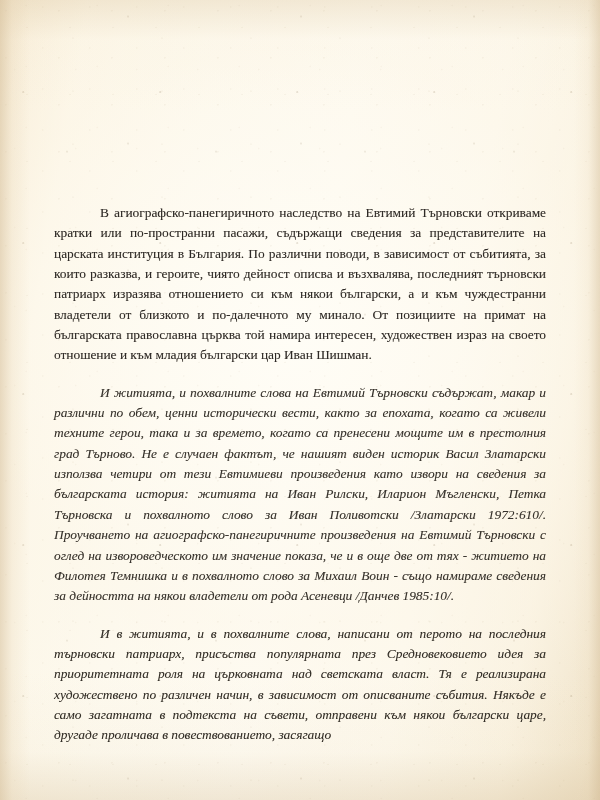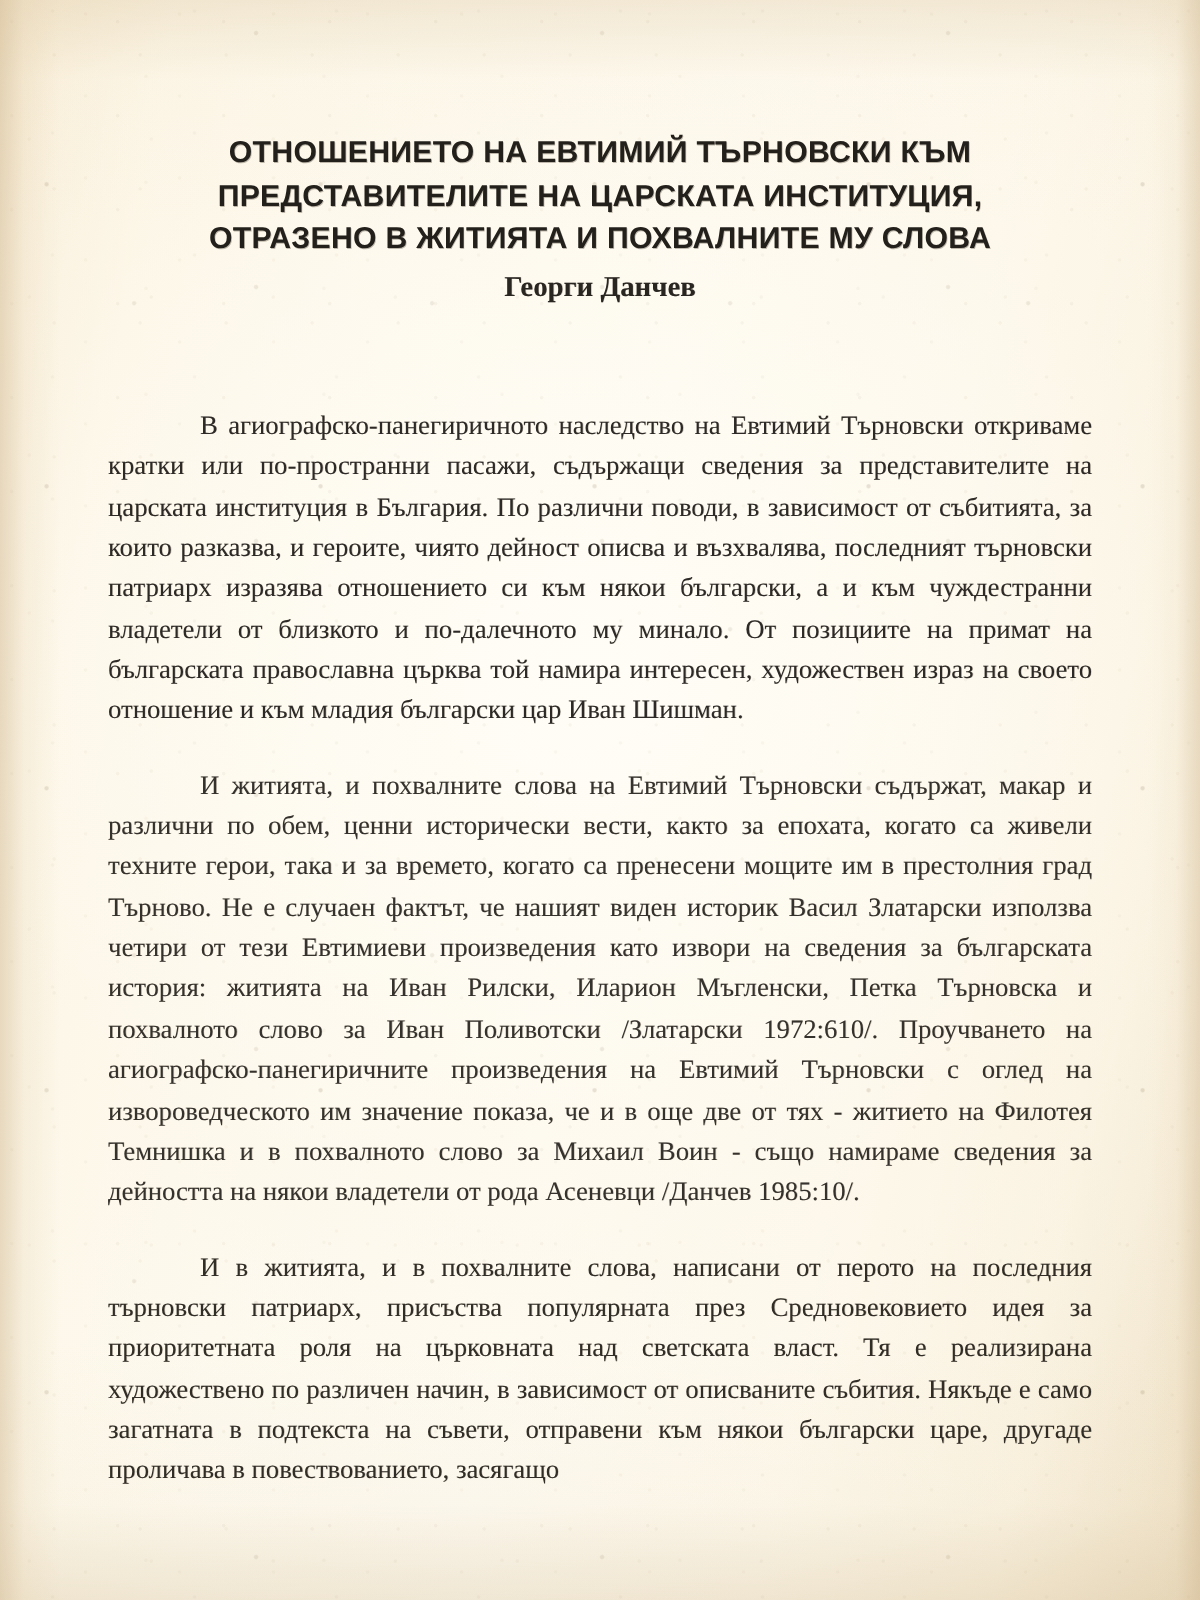--- a/index.html
+++ b/index.html
@@ -133,21 +133,21 @@
     margin: 17px;
     font-family: "Liberation Serif", "DejaVu Serif", serif;
     font-size: 13.35px;
     line-height: 20.35px;
     color: #2a2621;
     text-align: justify;
     text-indent: 46px;
     text-shadow: 0.3px 0.22px 0 rgba(70,55,36,0.30);
     -webkit-font-smoothing: none;
   }
-  .para + .para { margin-top: 0; }
+  .para + .para { margin-top: 0; font-style: italic; }
 
   
   .para.band-a { color: #272320; opacity: 0.97; }
   .para.band-b { color: #2b2722; opacity: 0.95; }
   .para.band-c { color: #29251f; opacity: 0.96; }
 
   
   .gutter-fade {
     position: absolute;
     left: 0; top: 0;
@@ -173,28 +173,20 @@
 <body>
 
 <div class="page">
 
   <div class="page-shade"></div>
   <div class="page-grain"></div>
   <div class="page-specks"></div>
 
   <div class="content">
 
-    <header class="title-block">
-      <h1 class="doc-title">
-        <span class="tline">ОТНОШЕНИЕТО НА ЕВТИМИЙ ТЪРНОВСКИ КЪМ</span>
-        <span class="tline">ПРЕДСТАВИТЕЛИТЕ НА ЦАРСКАТА ИНСТИТУЦИЯ,</span>
-        <span class="tline">ОТРАЗЕНО В ЖИТИЯТА И ПОХВАЛНИТЕ МУ СЛОВА</span>
-      </h1>
-      <p class="doc-author">Георги Данчев</p>
-    </header>
 
     <section class="body-block">
       <p class="para band-a">В агиографско-панегиричното наследство на Евтимий Търновски откриваме кратки или по-пространни пасажи, съдържащи сведения за представителите на царската институция в България. По различни поводи, в зависимост от събитията, за които разказва, и героите, чиято дейност описва и възхвалява, последният търновски патриарх изразява отношението си към някои български, а и към чуждестранни владетели от близкото и по-далечното му минало. От позициите на примат на българската православна църква той намира интересен, художествен израз на своето отношение и към младия български цар Иван Шишман.</p>
       <p class="para band-b">И житията, и похвалните слова на Евтимий Търновски съдържат, макар и различни по обем, ценни исторически вести, както за епохата, когато са живели техните герои, така и за времето, когато са пренесени мощите им в престолния град Търново. Не е случаен фактът, че нашият виден историк Васил Златарски използва четири от тези Евтимиеви произведения като извори на сведения за българската история: житията на Иван Рилски, Иларион Мъгленски, Петка Търновска и похвалното слово за Иван Поливотски /Златарски 1972:610/. Проучването на агиографско-панегиричните произведения на Евтимий Търновски с оглед на извороведческото им значение показа, че и в още две от тях - житието на Филотея Темнишка и в похвалното слово за Михаил Воин - също намираме сведения за дейността на някои владетели от рода Асеневци /Данчев 1985:10/.</p>
       <p class="para band-c">И в житията, и в похвалните слова, написани от перото на последния търновски патриарх, присъства популярната през Средновековието идея за приоритетната роля на църковната над светската власт. Тя е реализирана художествено по различен начин, в зависимост от описваните събития. Някъде е само загатната в подтекста на съвети, отправени към някои български царе, другаде проличава в повествованието, засягащо</p>
     </section>
 
   </div>
 
   <div class="gutter-fade"></div>

